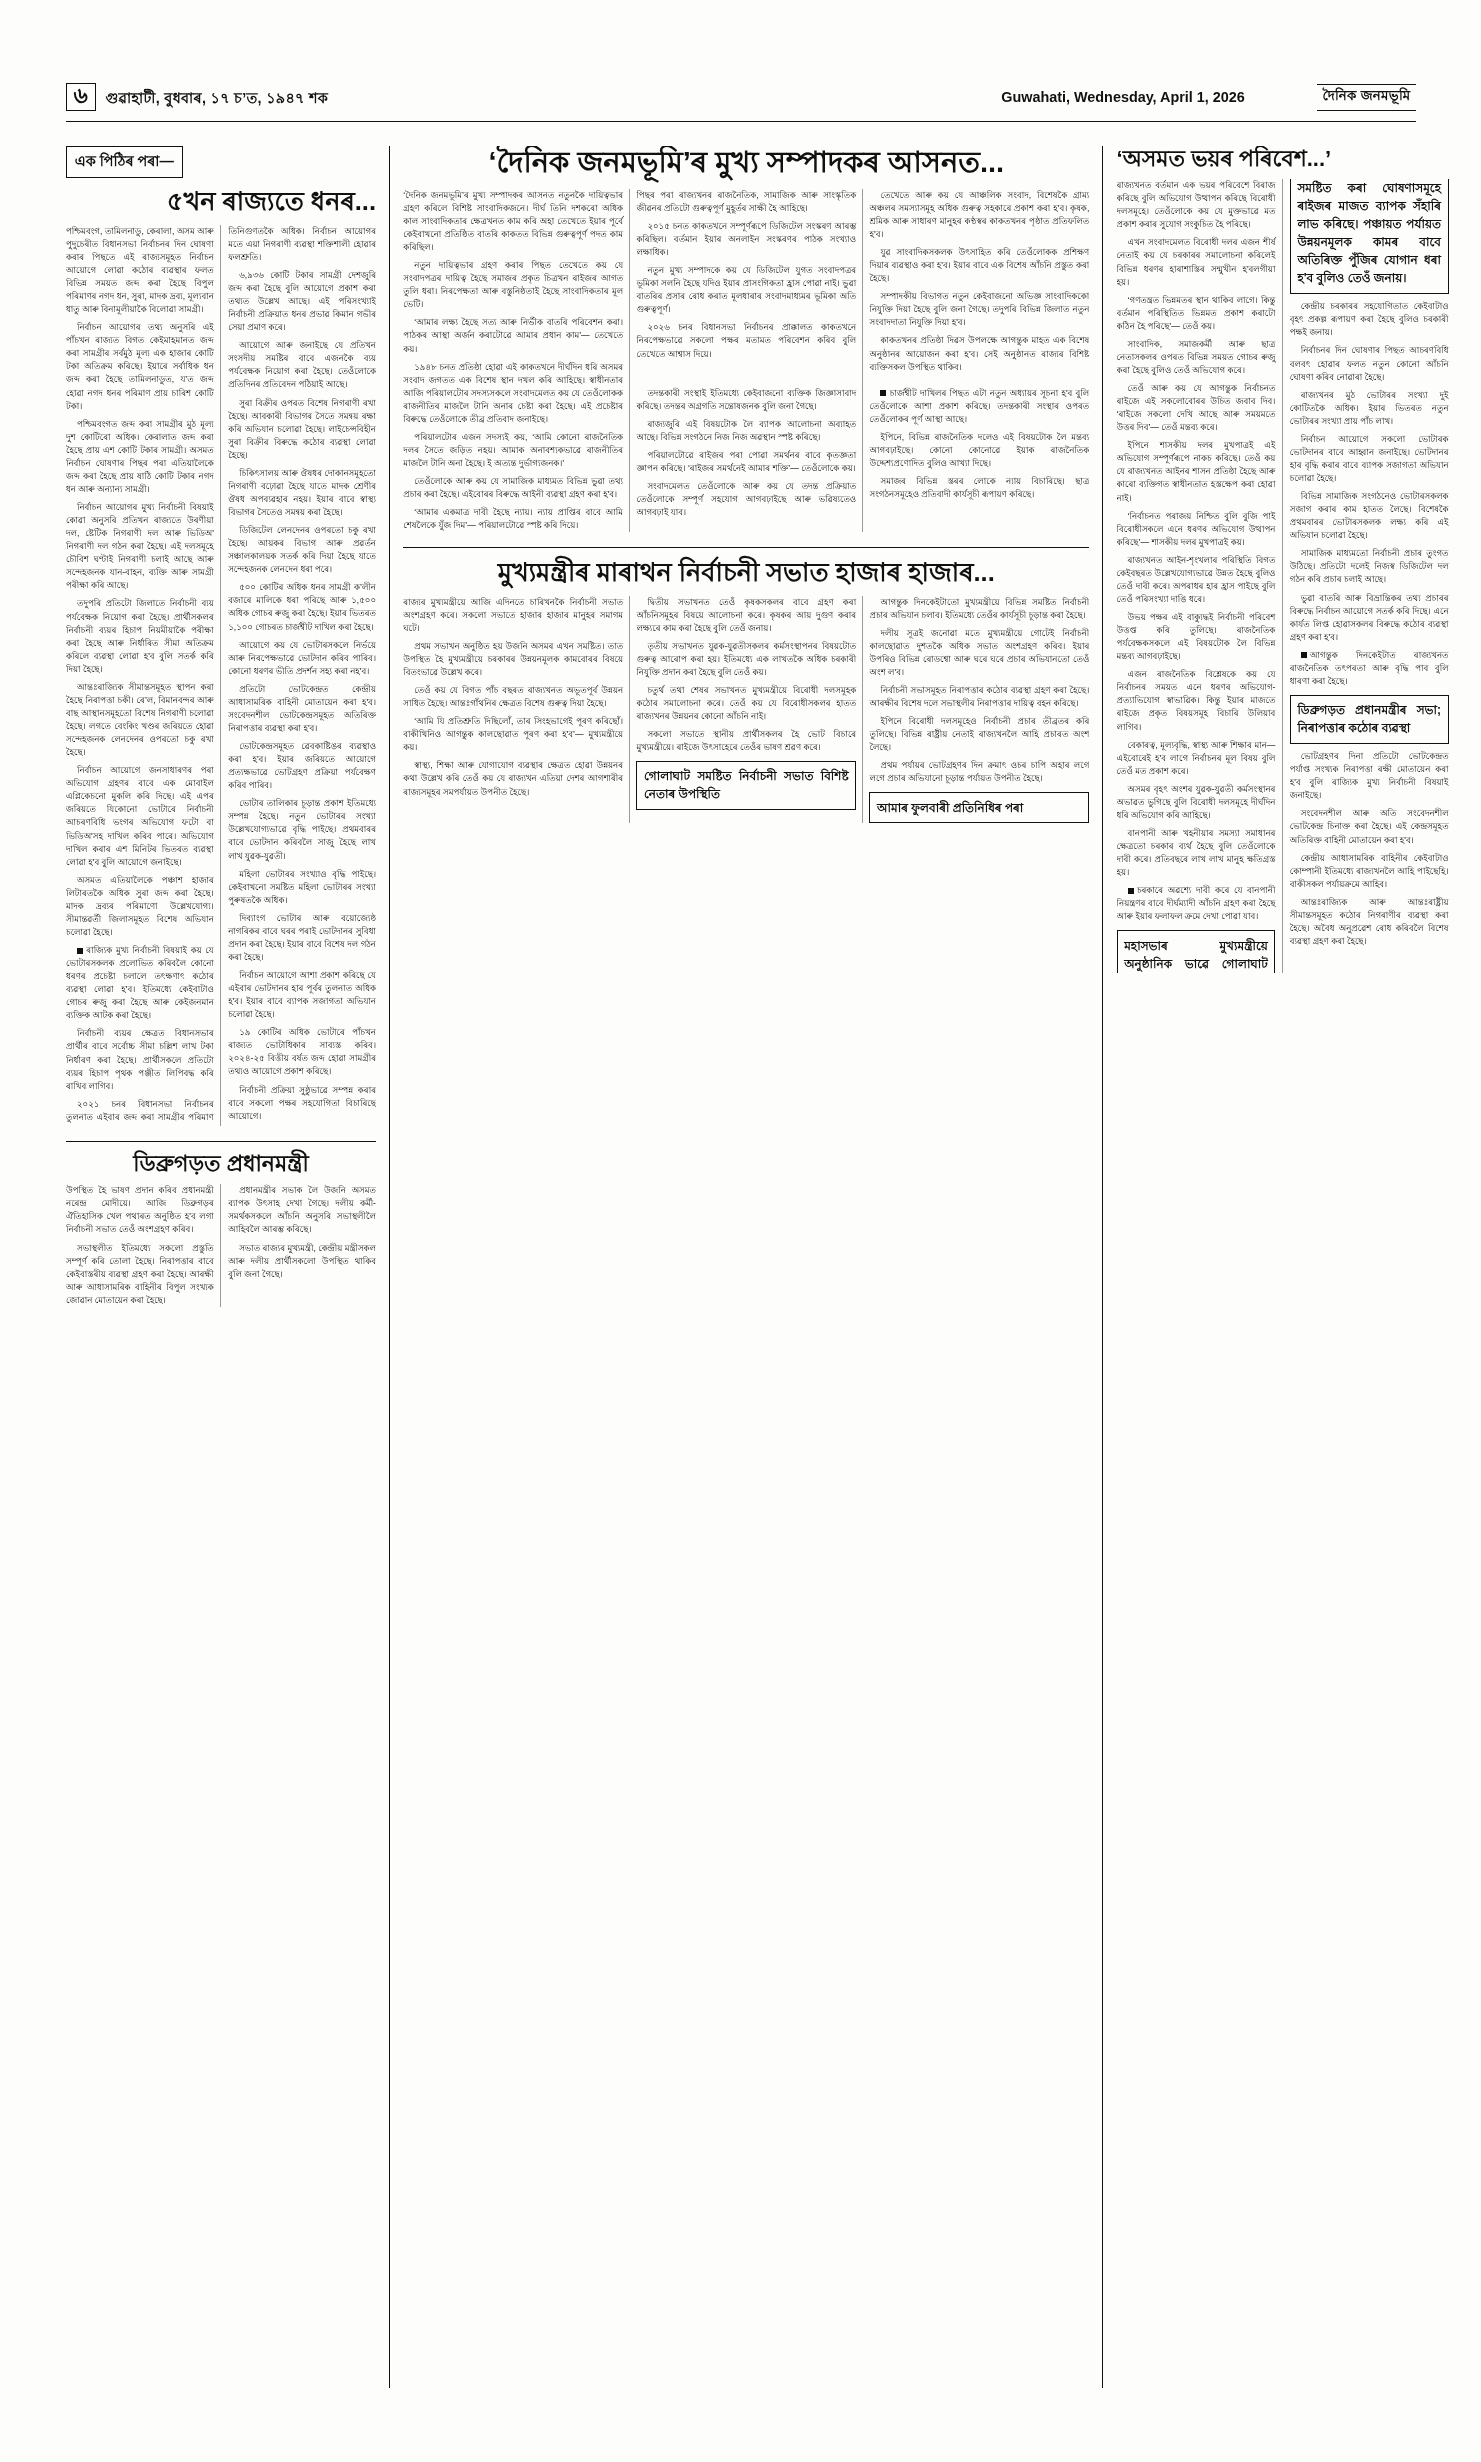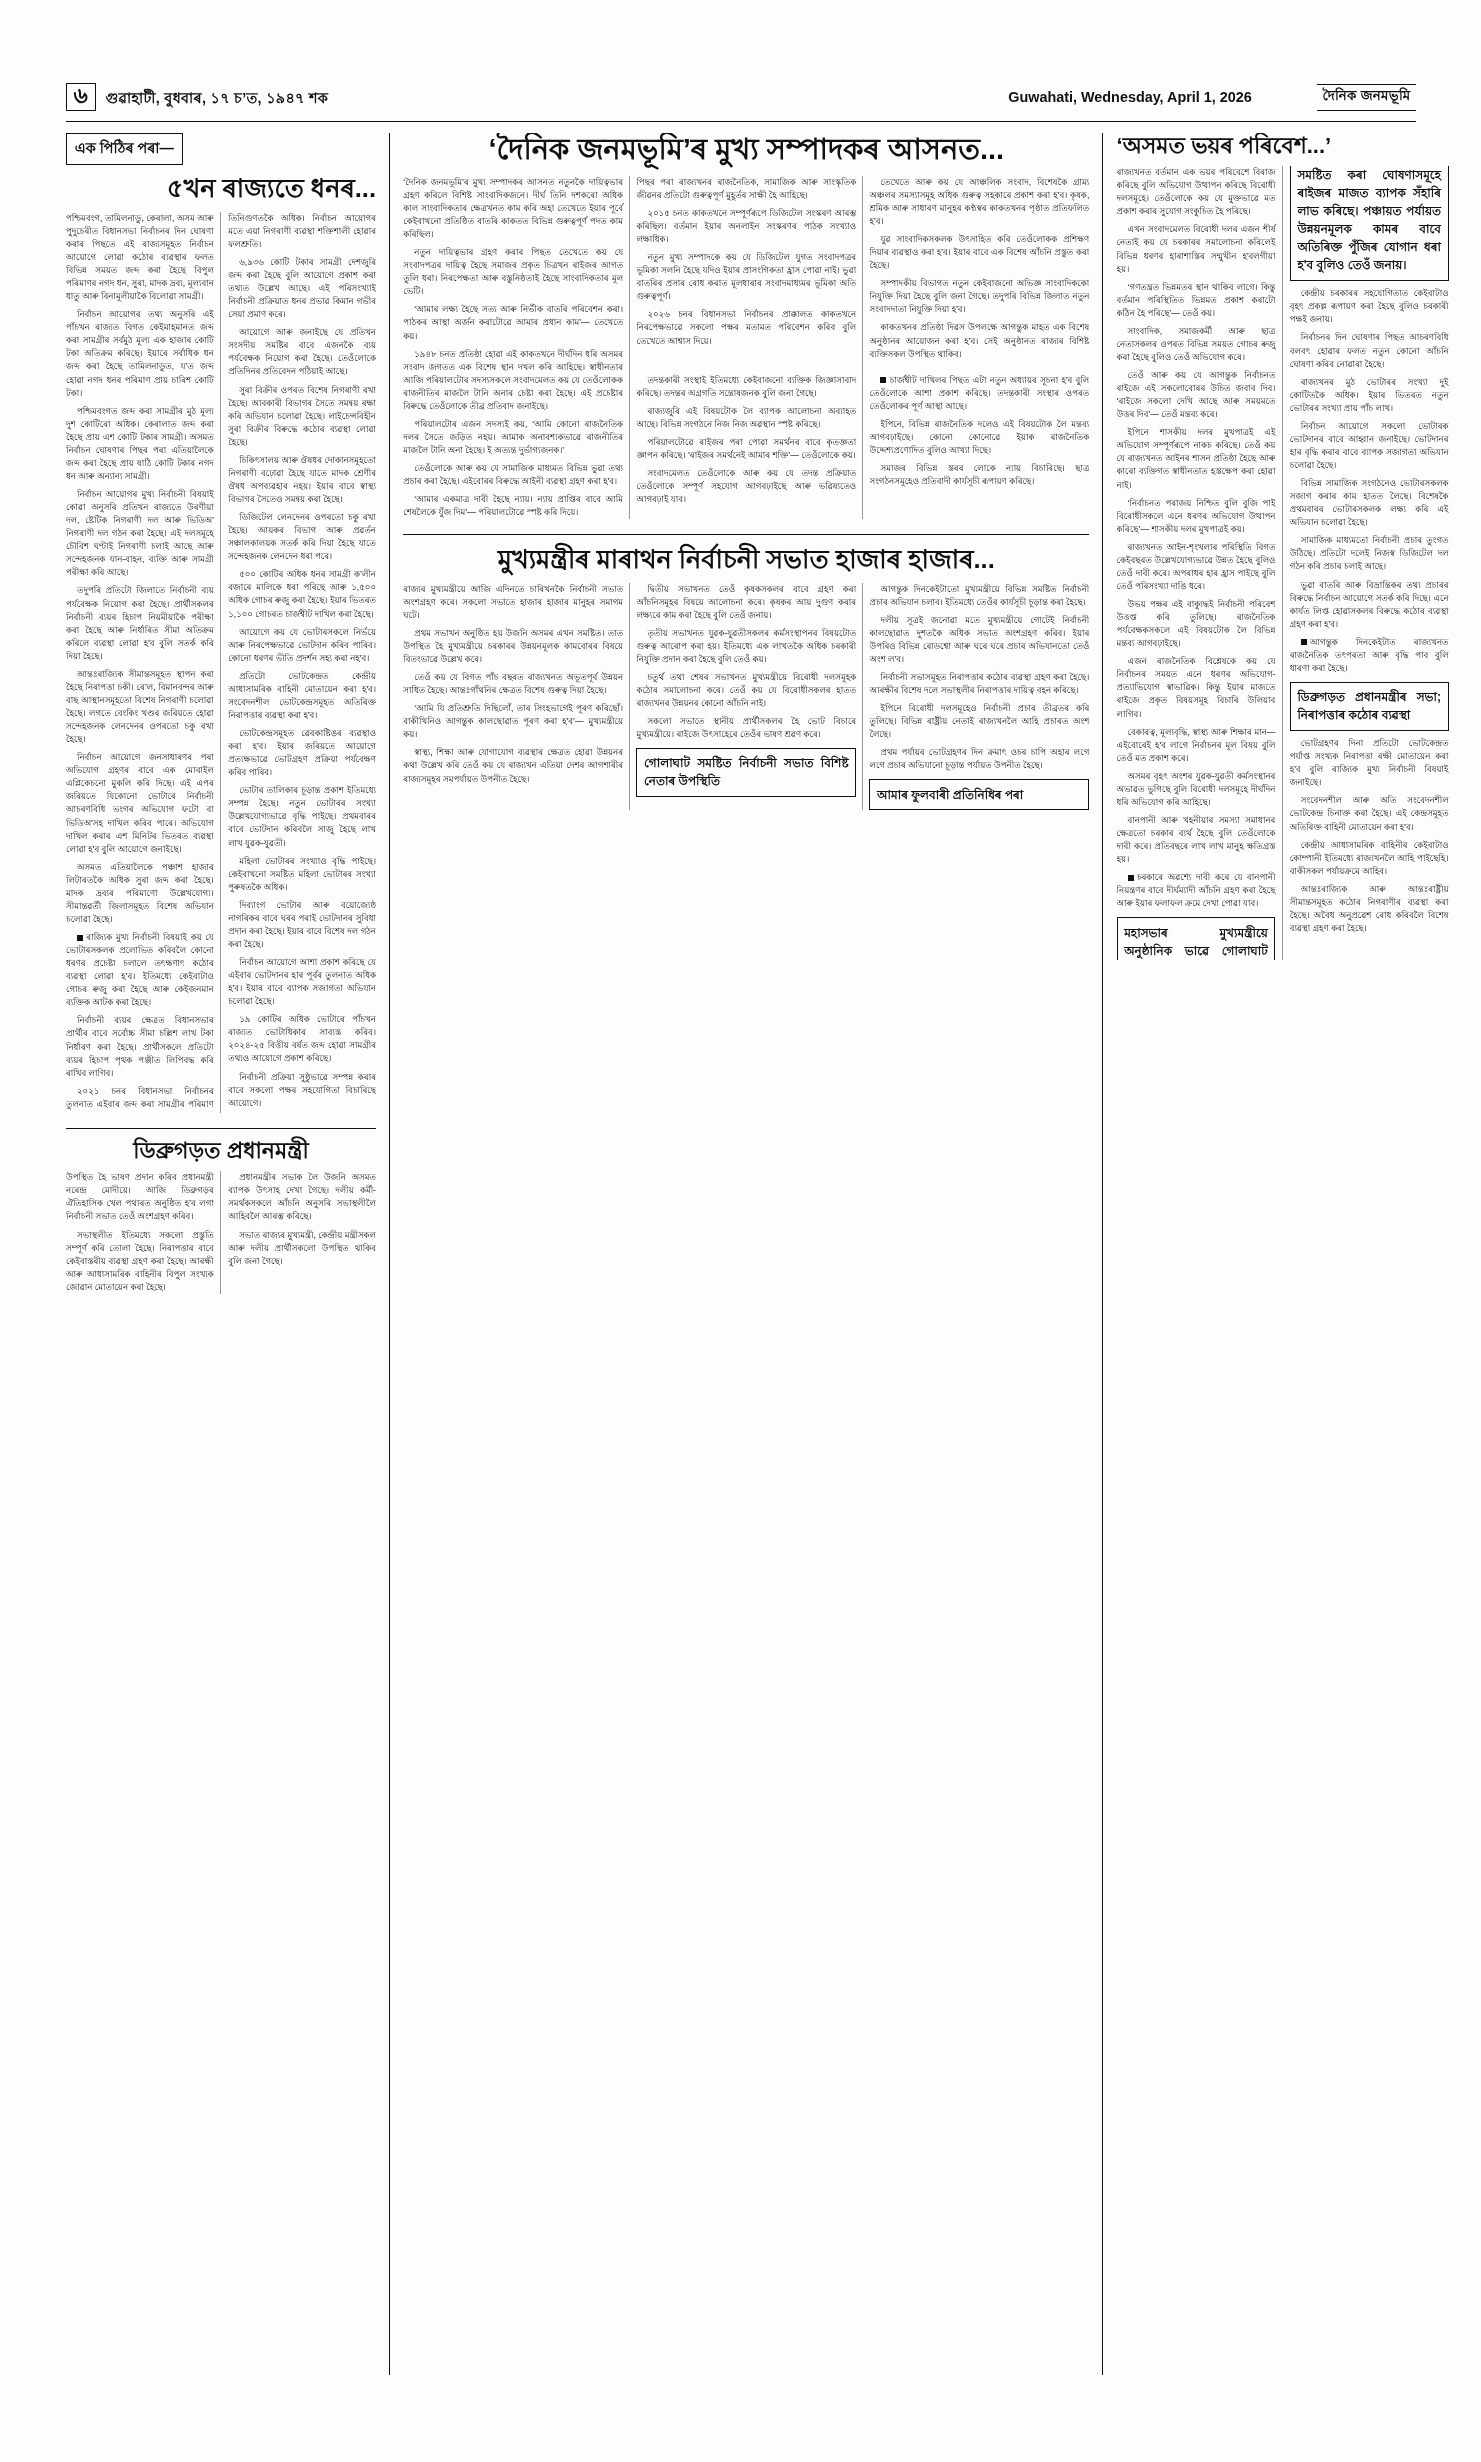--- a/index.html
+++ b/index.html
@@ -44,42 +44,42 @@
     line-height: 1;
   }
   .dateline-as {
     font-size: 14.4px;
     font-weight: bold;
     letter-spacing: 0.3px;
   }
   .masthead-right {
     display: flex;
     align-items: center;
-    gap: 17px;
+    gap: 24px;
   }
   .dateline-en {
     font-size: 14.4px;
     font-weight: bold;
   }
   .nameplate {
     font-size: 13.3px;
     font-weight: bold;
     border-top: 1.1px solid #111;
     border-bottom: 1.1px solid #111;
     padding: 1.7px 5.5px;
     letter-spacing: 0.3px;
     margin-left: 48px;
   }
 
   
   .content {
     display: grid;
     grid-template-columns: 310px 3.3px 686px 3.3px 332px;
     gap: 16px 12px;
-    margin-top: 11px;
+    margin-top: 24px;
     height: 2242px;
   }
   .vrule { background: #111; width: 1.1px; margin: 0 auto; height: 100%; }
 
   .col { overflow: hidden; }
 
   
   .kicker {
     display: inline-block;
     border: 1.1px solid #111;

